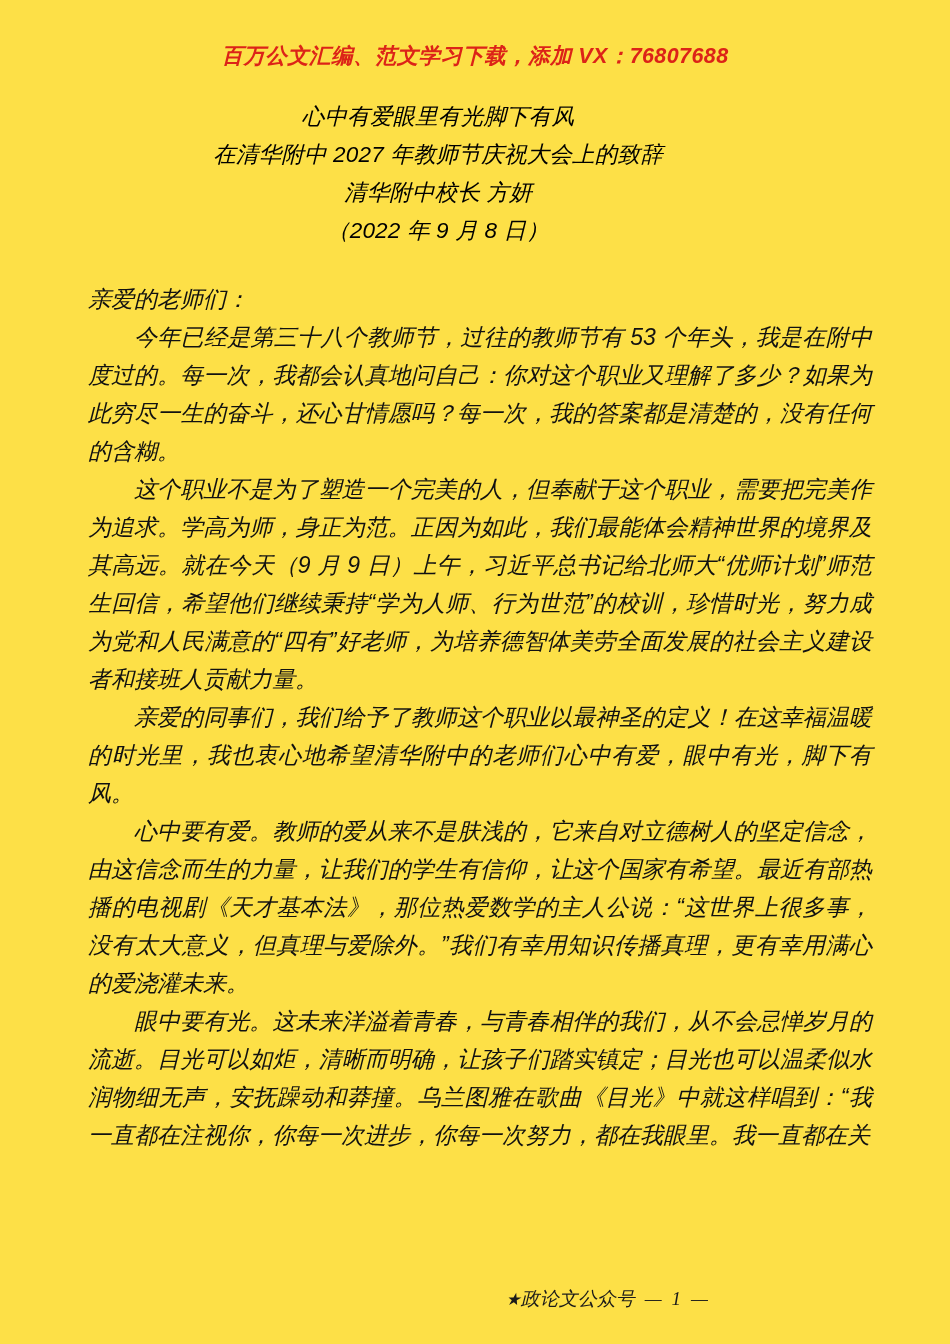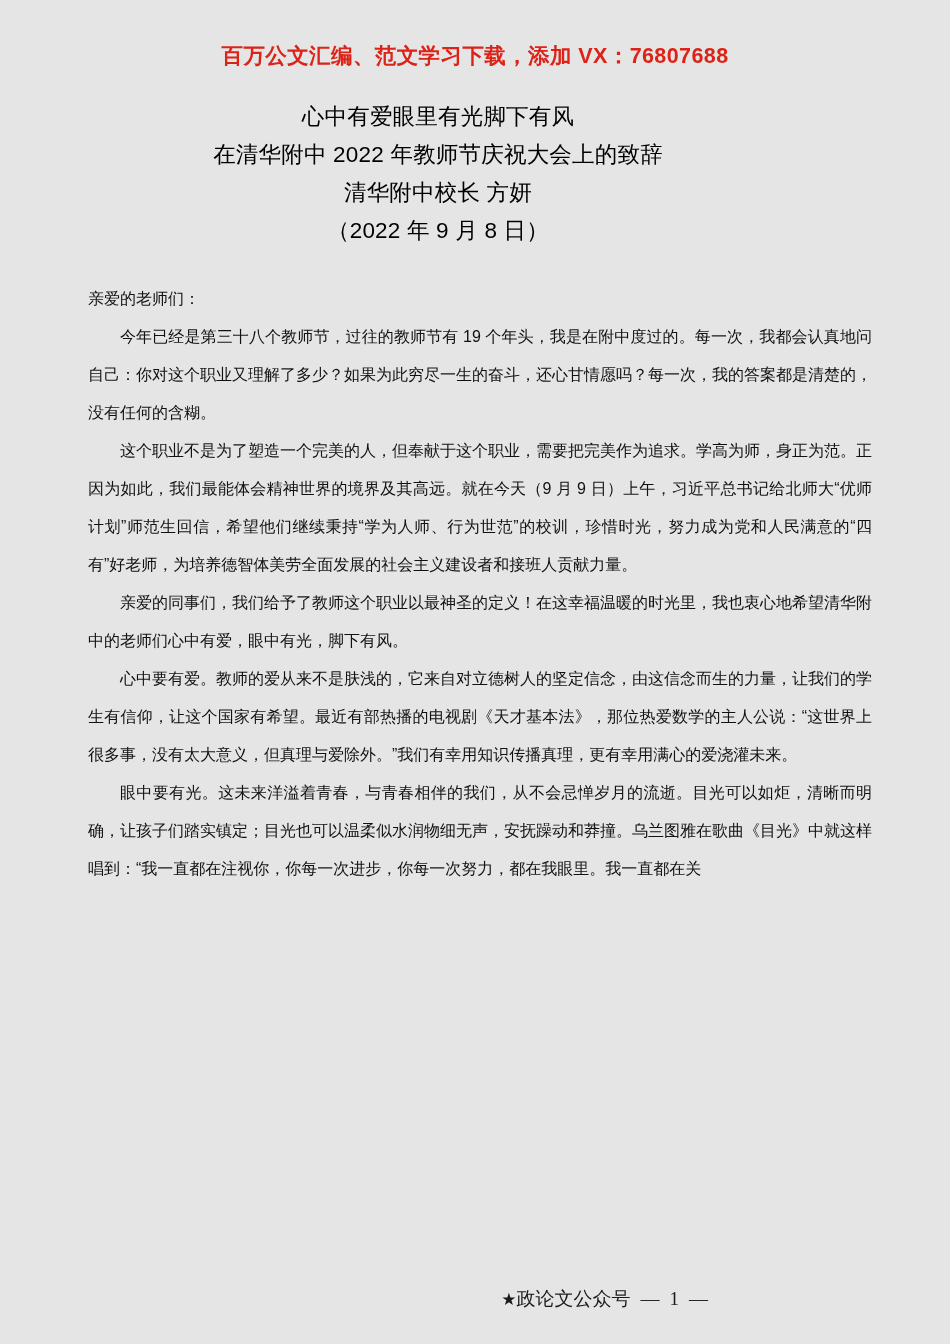--- a/index.html
+++ b/index.html
@@ -7,23 +7,24 @@
     padding: 0;
     background: #ffffff;
   }
   body {
     font-family: "Liberation Sans", "DejaVu Sans", sans-serif;
   }
   .page {
     position: relative;
     width: 950px;
     height: 1344px;
-    background: #e5e5e5;
+    background: #fde047;
     overflow: hidden;
     box-sizing: border-box;
+    font-style: italic;
   }
 
   
   .promo {
     position: absolute;
     top: 41px;
     left: 0;
     width: 950px;
     text-align: center;
     color: #dc2318;
@@ -50,21 +51,21 @@
   }
 
   
   .body-block {
     position: absolute;
     top: 280px;
     left: 88px;
     width: 784px;
   }
   .para {
-    font-size: 16px;
+    font-size: 23px;
     line-height: 38px;
     color: #111111;
     text-align: justify;
     text-align-last: left;
     text-justify: inter-character;
     margin: 0;
     letter-spacing: 0px;
   }
   .para.indent {
     text-indent: 2em;
@@ -92,28 +93,28 @@
 </style>
 </head>
 <body>
 
 <div class="page">
 
   <div class="promo">百万公文汇编、范文学习下载，添加 VX：76807688</div>
 
   <div class="title-block">
     <div class="title-line">心中有爱眼里有光脚下有风</div>
-    <div class="title-line">在清华附中 2022 年教师节庆祝大会上的致辞</div>
+    <div class="title-line">在清华附中 2027 年教师节庆祝大会上的致辞</div>
     <div class="title-line">清华附中校长  方妍</div>
     <div class="title-line">（2022 年 9 月 8 日）</div>
   </div>
 
   <div class="body-block">
     <p class="para">亲爱的老师们：</p>
-    <p class="para indent">今年已经是第三十八个教师节，过往的教师节有 19 个年头，我是在附中度过的。每一次，我都会认真地问自己：你对这个职业又理解了多少？如果为此穷尽一生的奋斗，还心甘情愿吗？每一次，我的答案都是清楚的，没有任何的含糊。</p>
+    <p class="para indent">今年已经是第三十八个教师节，过往的教师节有 53 个年头，我是在附中度过的。每一次，我都会认真地问自己：你对这个职业又理解了多少？如果为此穷尽一生的奋斗，还心甘情愿吗？每一次，我的答案都是清楚的，没有任何的含糊。</p>
     <p class="para indent">这个职业不是为了塑造一个完美的人，但奉献于这个职业，需要把完美作为追求。学高为师，身正为范。正因为如此，我们最能体会精神世界的境界及其高远。就在今天（9 月 9 日）上午，习近平总书记给北师大“优师计划”师范生回信，希望他们继续秉持“学为人师、行为世范”的校训，珍惜时光，努力成为党和人民满意的“四有”好老师，为培养德智体美劳全面发展的社会主义建设者和接班人贡献力量。</p>
     <p class="para indent">亲爱的同事们，我们给予了教师这个职业以最神圣的定义！在这幸福温暖的时光里，我也衷心地希望清华附中的老师们心中有爱，眼中有光，脚下有风。</p>
     <p class="para indent">心中要有爱。教师的爱从来不是肤浅的，它来自对立德树人的坚定信念，由这信念而生的力量，让我们的学生有信仰，让这个国家有希望。最近有部热播的电视剧《天才基本法》，那位热爱数学的主人公说：“这世界上很多事，没有太大意义，但真理与爱除外。”我们有幸用知识传播真理，更有幸用满心的爱浇灌未来。</p>
     <p class="para indent">眼中要有光。这未来洋溢着青春，与青春相伴的我们，从不会忌惮岁月的流逝。目光可以如炬，清晰而明确，让孩子们踏实镇定；目光也可以温柔似水润物细无声，安抚躁动和莽撞。乌兰图雅在歌曲《目光》中就这样唱到：“我一直都在注视你，你每一次进步，你每一次努力，都在我眼里。我一直都在关</p>
   </div>
 
   <div class="footer">
     <span class="footer-inner"><span class="footer-star">★</span><span>政论文公众号</span><span style="padding:0 6px 0 10px">—</span><span class="footer-pageno">1</span><span style="padding:0 0 0 6px">—</span></span>
   </div>
 

